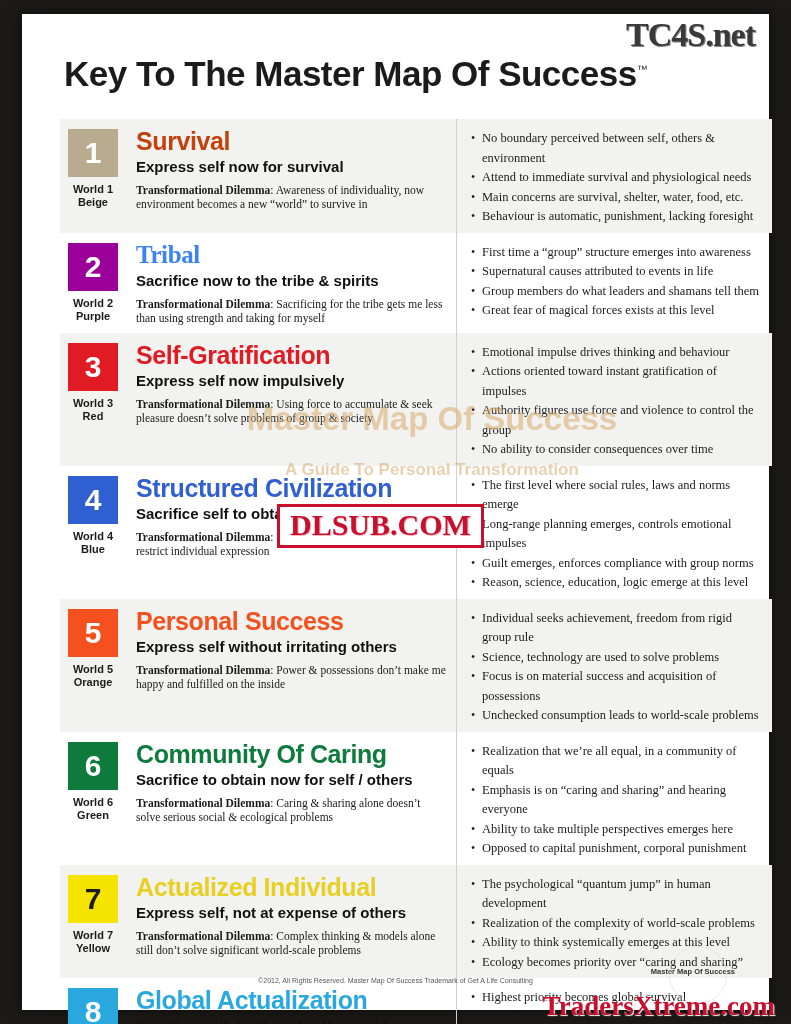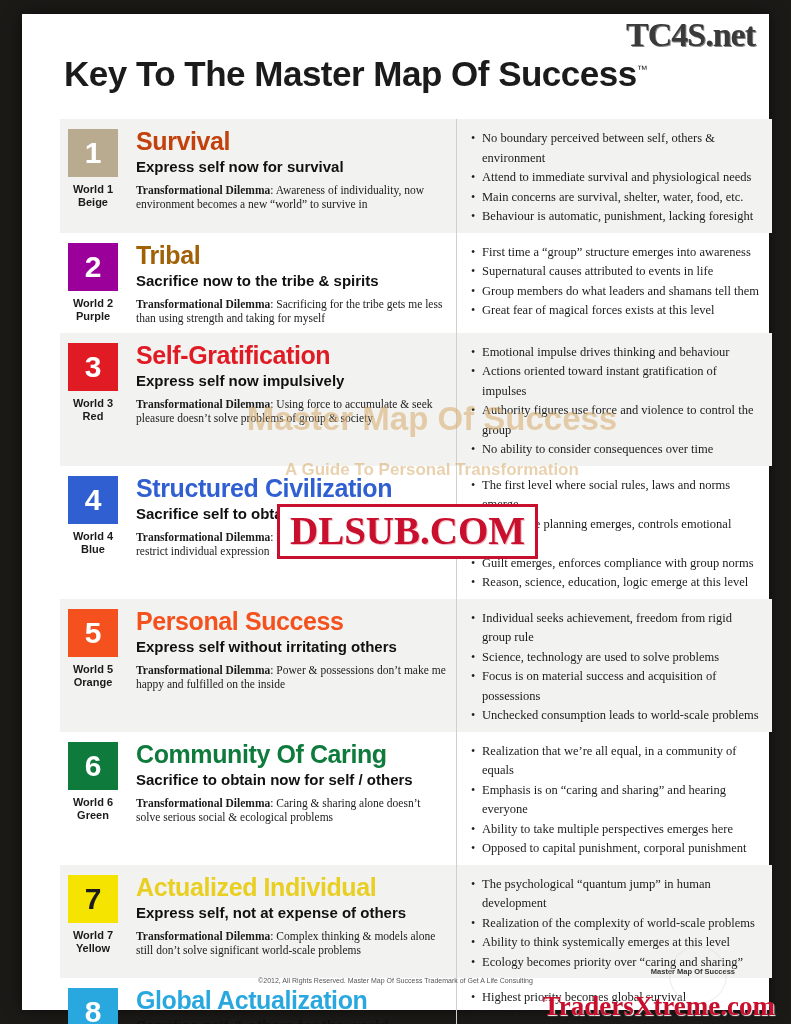--- a/index.html
+++ b/index.html
@@ -115,21 +115,21 @@
     position:absolute;left:60px;top:388px;width:700px;
     text-align:center;pointer-events:none;z-index:30;
     font-family:"Liberation Sans", sans-serif;
     font-weight:bold;font-size:33px;color:#d8ad6e;opacity:.55;
     line-height:34px;
   }
   .wm-center .sub{font-size:17px;display:block;margin-top:17px;}
   .wm-dlsub{
     position:absolute;left:255px;top:490px;z-index:31;
     font-family:"Liberation Serif", serif;
-    font-weight:bold;font-size:39px;color:#c8102e;
+    font-weight:bold;font-size:30px;color:#c8102e;
     background:#ffffff;border:3px solid #c8102e;
     padding:1px 10px 3px 10px;letter-spacing:0px;
     text-shadow:1px 1px 0 #f2b8c0;
   }
   .wm-traders{
     position:absolute;right:16px;bottom:2px;z-index:32;
     font-family:"Liberation Serif", serif;
     font-weight:bold;font-size:27px;color:#c8102e;
     text-shadow:1px 1px 1px #ffffff;
     margin-top:25px;
@@ -171,21 +171,21 @@
       </div>
       <div class="row">
         <div class="numcol">
           <div class="numbox" style="background: rgb(155, 0, 155);">2</div>
           <div class="worldlbl">
             <div>World 2</div>
             <div>Purple</div>
           </div>
         </div>
         <div class="midcol">
-          <div class="lvl-title" style="color: #a16207;">Tribal</div>
+          <div class="lvl-title" style="color: #3b82f6; font-family: Liberation Serif, serif;">Tribal</div>
           <div class="lvl-sub">Sacrifice now to the tribe &amp; spirits</div>
           <div class="lvl-dilemma"><b>Transformational Dilemma</b><span>: Sacrificing for the tribe gets me less than using strength and taking for myself</span></div>
         </div>
         <div class="bullets">
           <ul>
             <li>First time a “group” structure emerges into awareness</li>
             <li>Supernatural causes attributed to events in life</li>
             <li>Group members do what leaders and shamans tell them</li>
             <li>Great fear of magical forces exists at this level</li>
           </ul>

